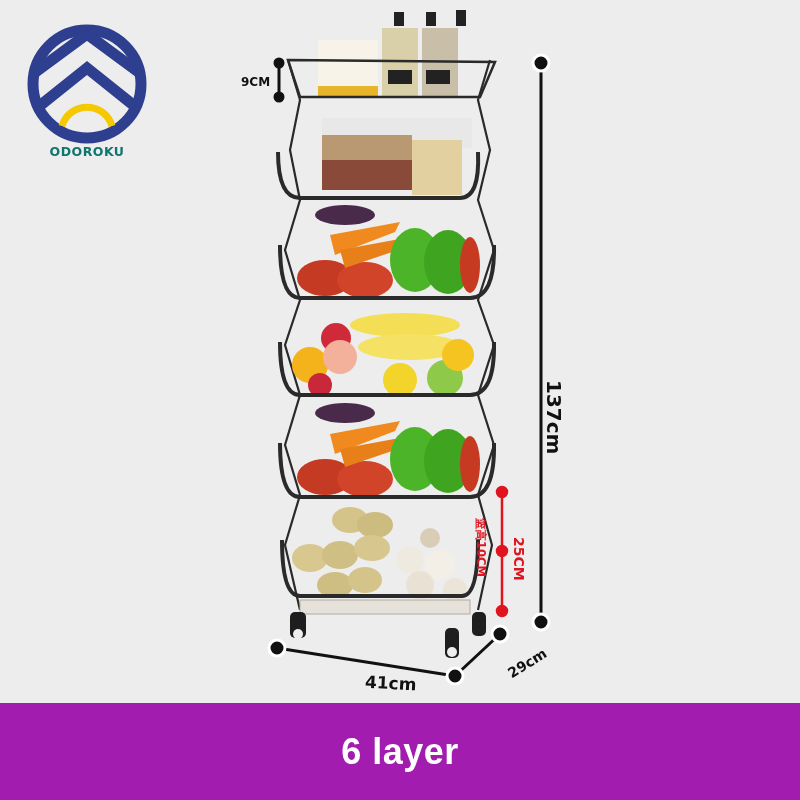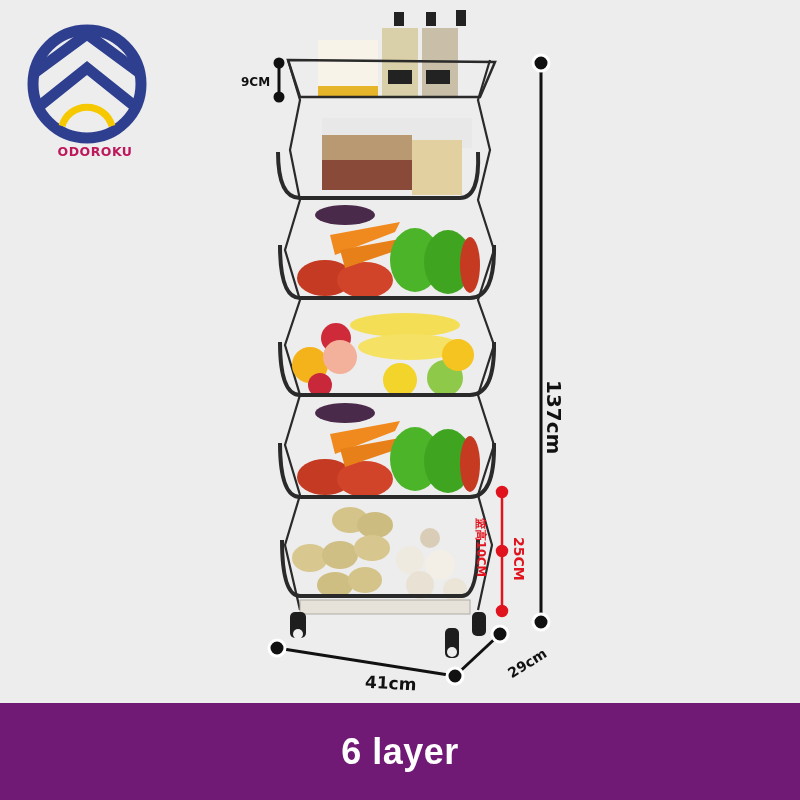--- a/index.html
+++ b/index.html
@@ -1,30 +1,30 @@
 <!DOCTYPE html>
 <html><head>
 <meta charset="utf-8">
 <style>
   * { box-sizing: border-box; margin: 0; padding: 0; }
   html, body { width: 800px; height: 800px; overflow: hidden; background: #ececec; }
   body { position: relative; font-family: "DejaVu Sans", sans-serif; }
   .canvas { position: absolute; left: 0; top: 0; width: 800px; height: 703px; background: #ededed; }
   .logo { position: absolute; left: 22px; top: 22px; width: 130px; height: 145px; }
-  .logo-text { position: absolute; left: 8px; top: 122px; width: 130px; text-align: center;
-    font-family: "DejaVu Sans", sans-serif; font-weight: bold; font-size: 12.5px; color: #be185d; letter-spacing: 0.5px; }
+  .logo-text { position: absolute; left: 0; top: 122px; width: 130px; text-align: center;
+    font-family: "DejaVu Sans", sans-serif; font-weight: bold; font-size: 12.5px; color: #0f766e; letter-spacing: 0.5px; }
   .scene { position: absolute; left: 0; top: 0; width: 800px; height: 703px; }
   .label { position: absolute; font-family: "DejaVu Sans", sans-serif; font-weight: bold; color: #111; white-space: nowrap; }
   .lbl-9cm { left: 241px; top: 75px; font-size: 12px; }
   .lbl-137 { left: 566px; top: 380px; font-size: 20px; transform: rotate(90deg); transform-origin: left top; }
   .lbl-41 { left: 365px; top: 673px; font-size: 17px; transform: rotate(3deg); }
   .lbl-29 { left: 506px; top: 655px; font-size: 14px; transform: rotate(-32deg); }
   .lbl-25 { left: 527px; top: 537px; font-size: 14px; color: #e0141e; transform: rotate(90deg); transform-origin: left top; }
   .lbl-basket { left: 488px; top: 518px; font-size: 11.5px; color: #e0141e; transform: rotate(90deg); transform-origin: left top; }
-  .banner { position: absolute; left: 0; top: 703px; width: 800px; height: 97px; background: #701a75; }
+  .banner { position: absolute; left: 0; top: 703px; width: 800px; height: 97px; background: #a21caf; }
   .banner-text { position: absolute; left: 0; top: 0; width: 800px; height: 97px; line-height: 97px; text-align: center;
     color: #ffffff; font-family: "Liberation Sans", sans-serif; font-weight: bold; font-size: 36px; letter-spacing: 0.5px; }
 </style>
 </head>
 <body>
 
 <div class="canvas"></div>
 
 <div class="logo">
   <svg width="130" height="122" viewBox="0 0 130 122">

